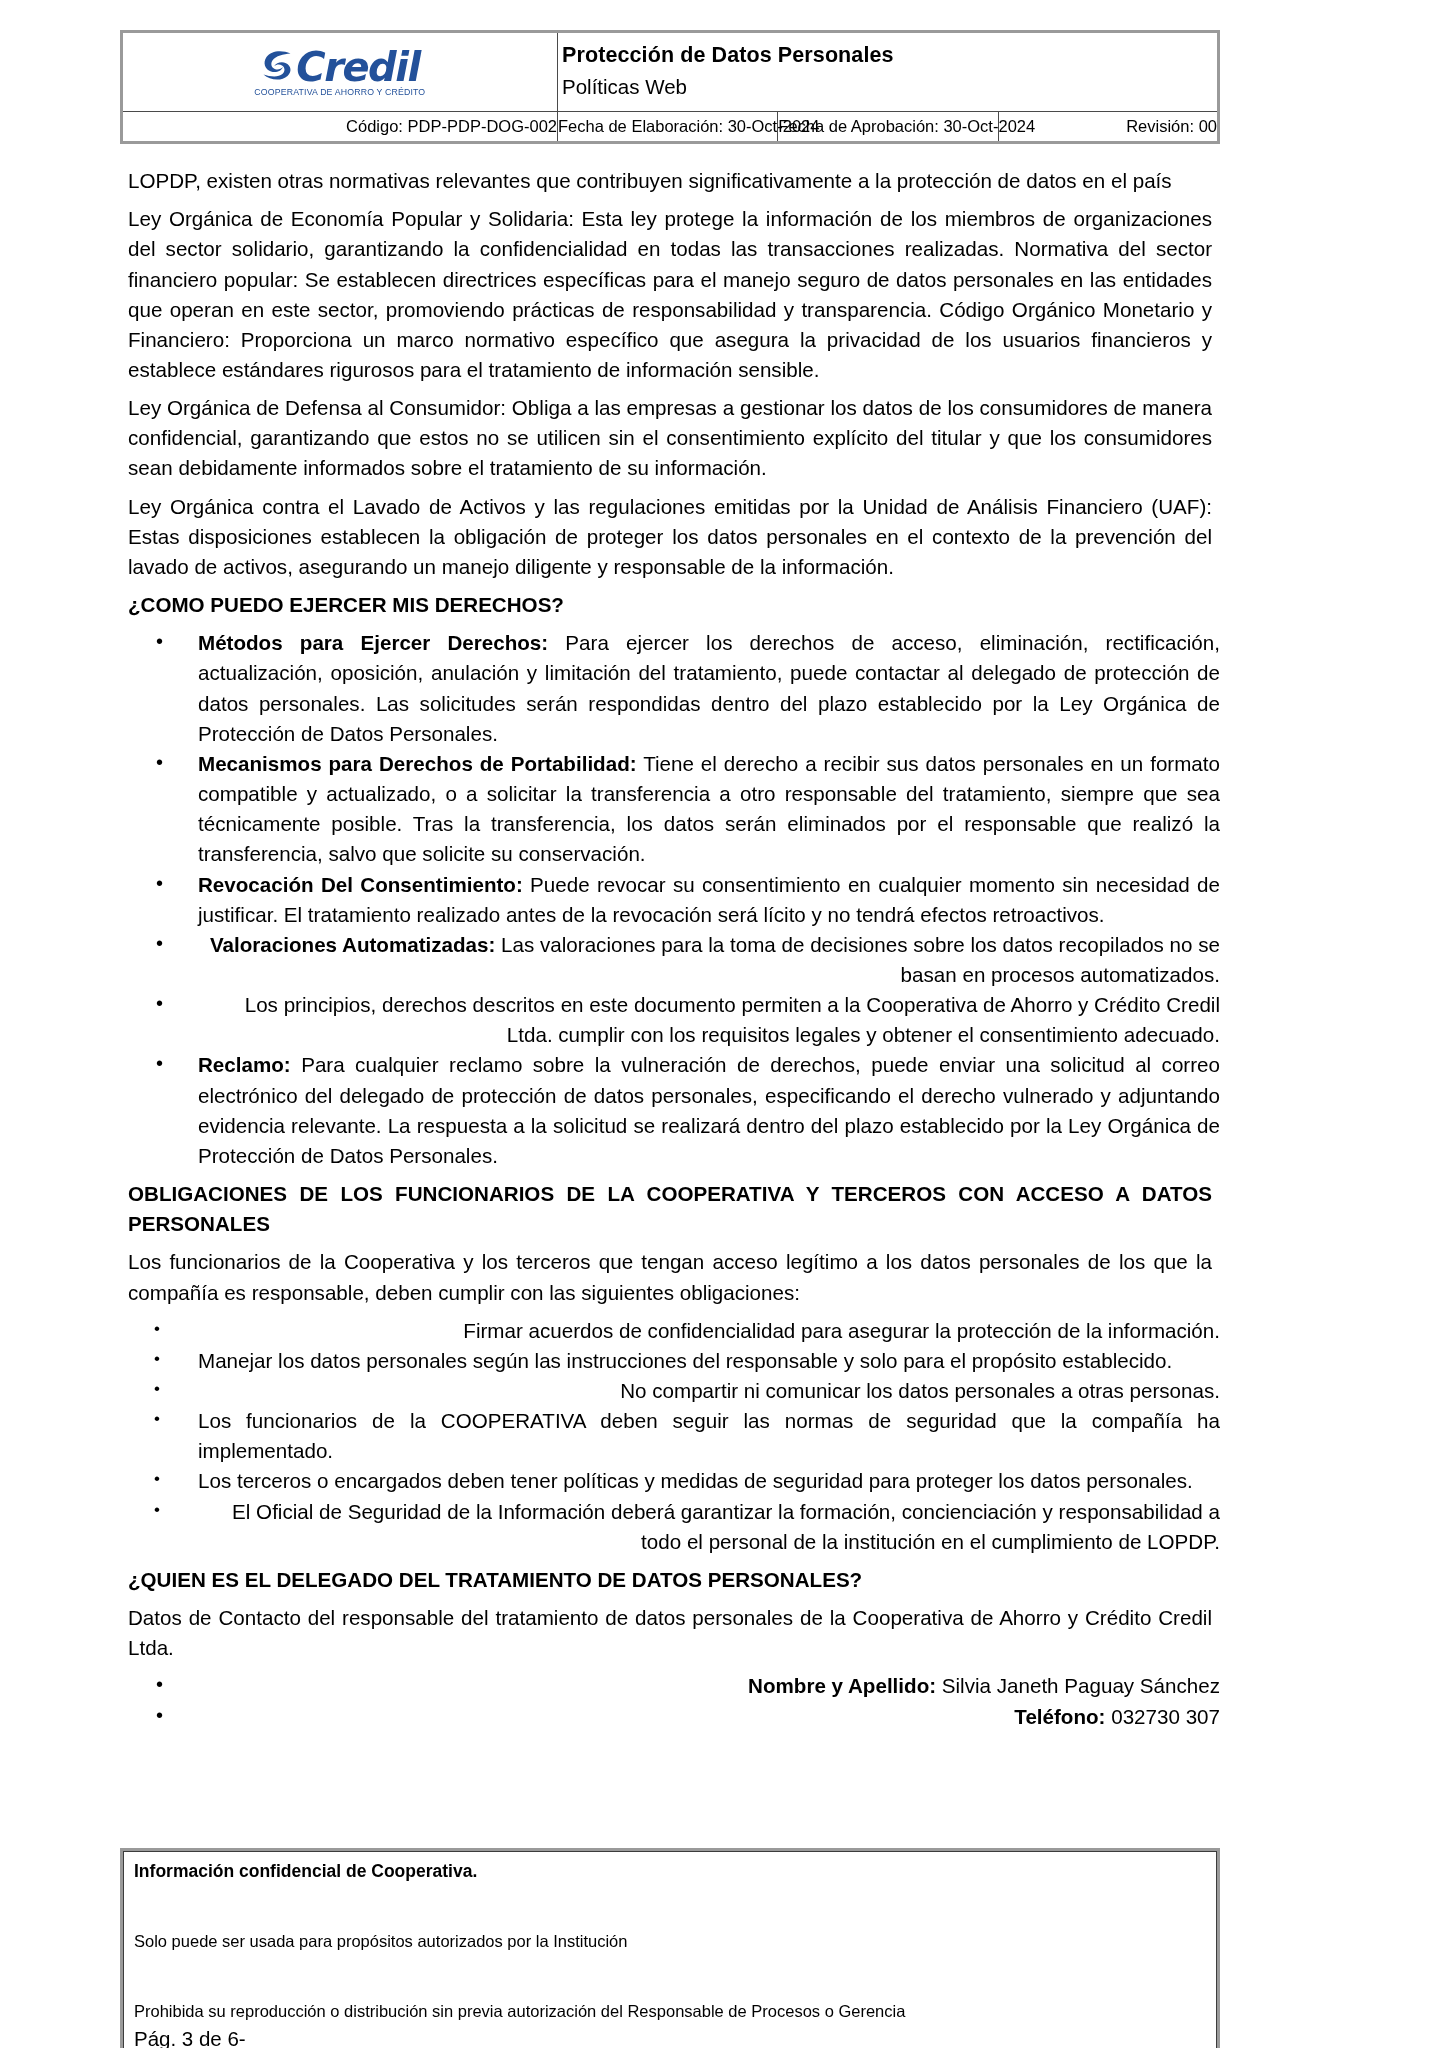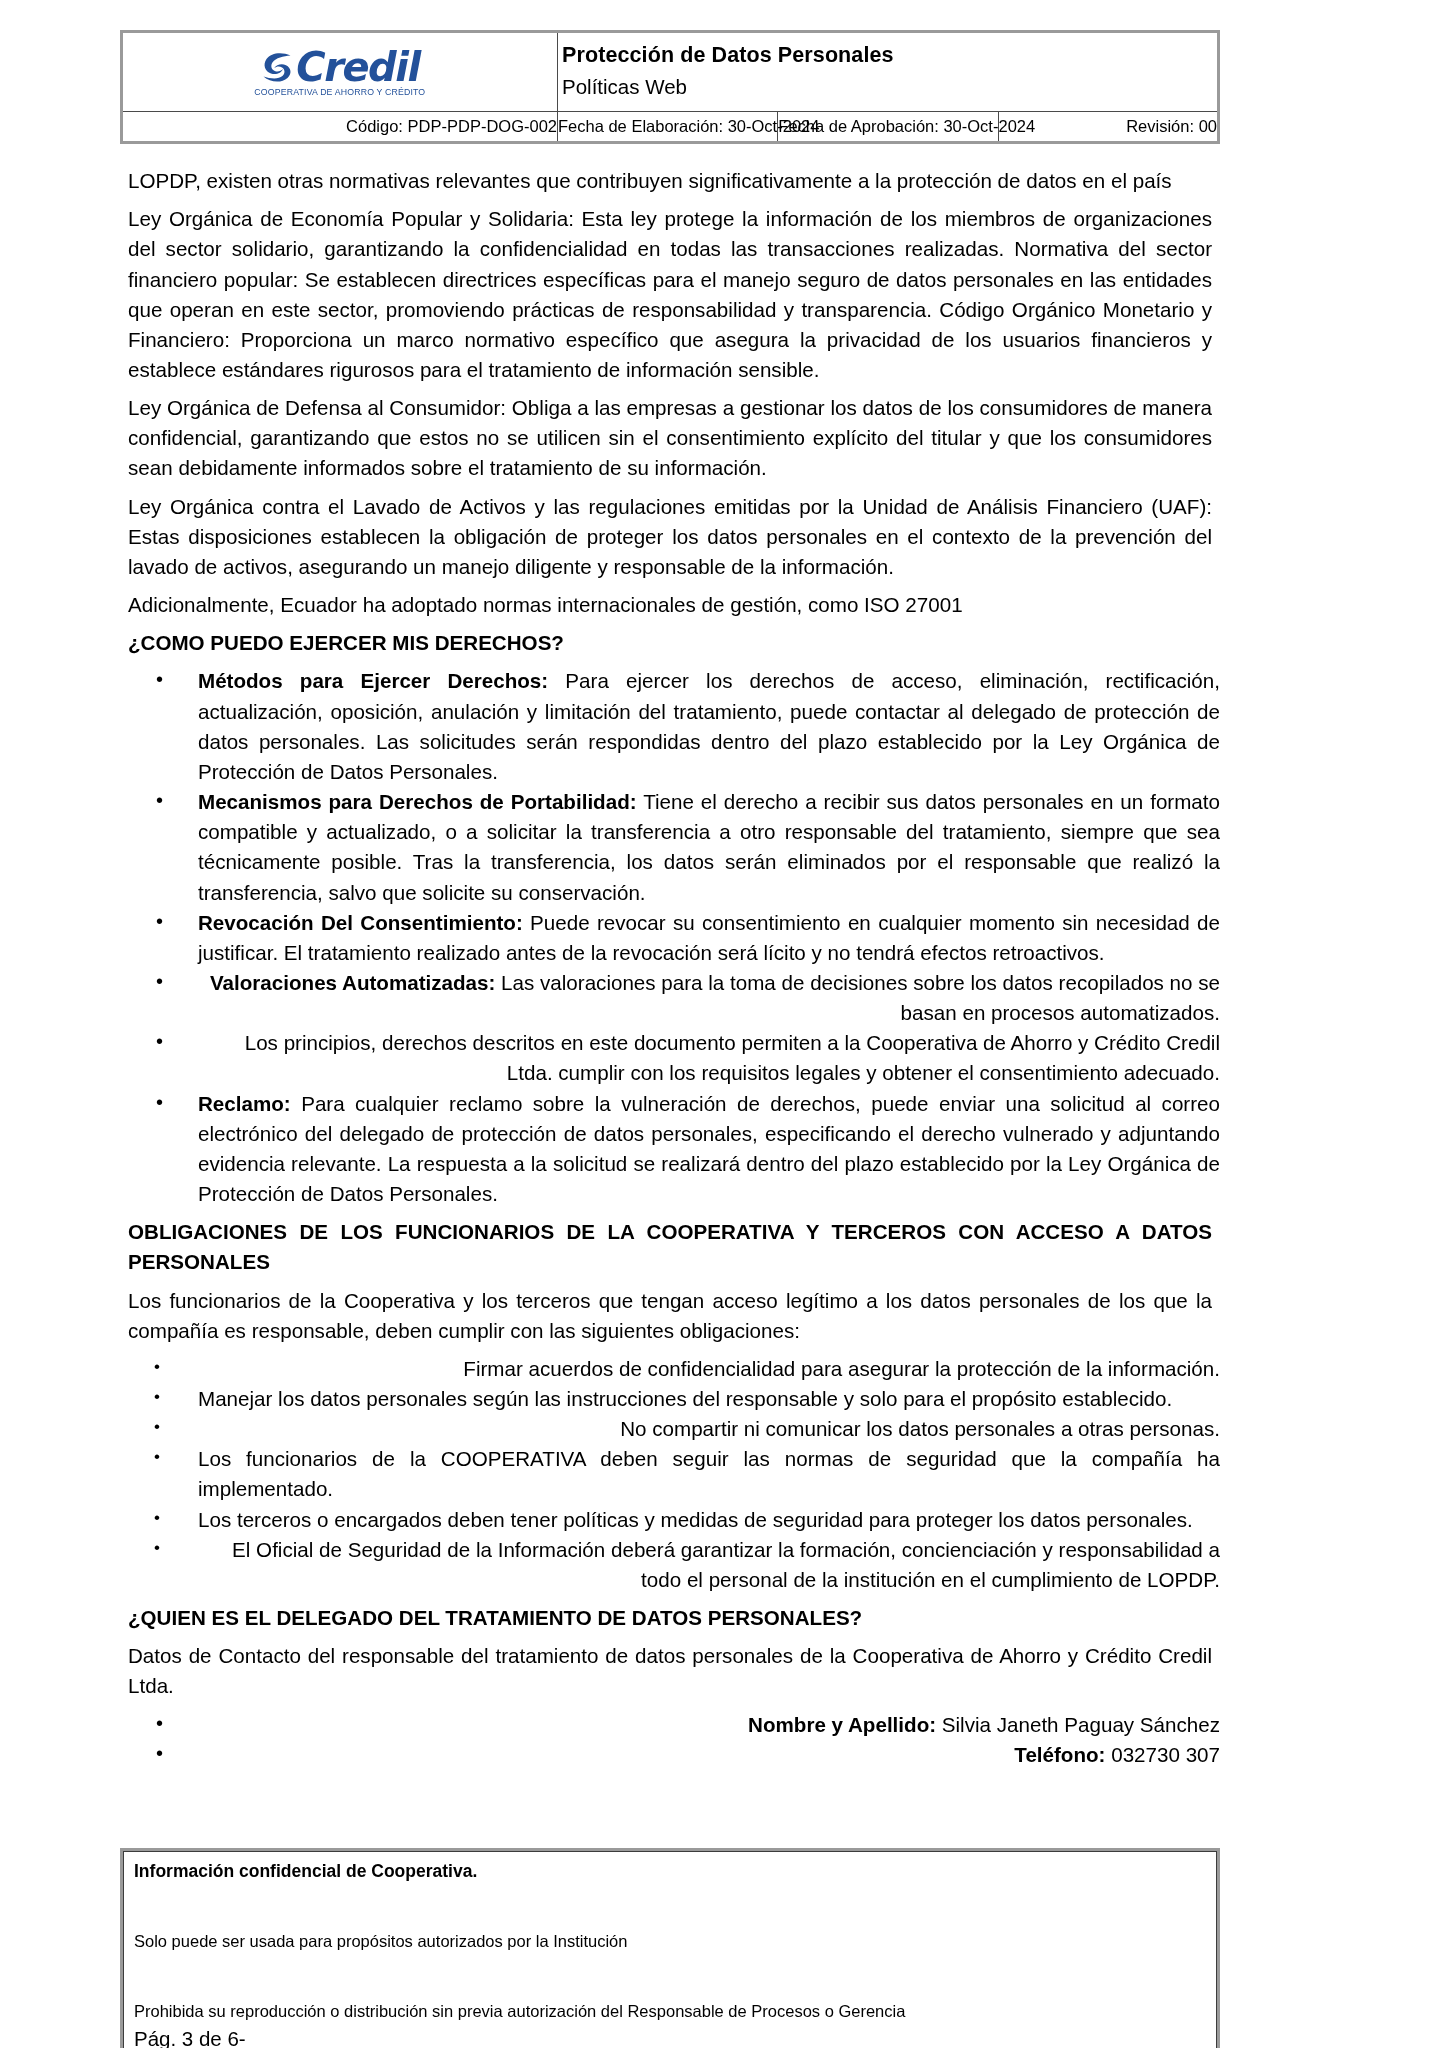--- a/index.html
+++ b/index.html
@@ -65,21 +65,21 @@
 
   
   .logo-wrap {
     display: inline-block;
     text-align: center;
     line-height: 1;
     padding-top: 2px;
   }
   .logo-row {
     display: flex;
-    align-items: center;
+    align-items: flex-start;
     justify-content: center;
     gap: 2px;
   }
   .logo-mark { display: block; }
   .logo-word {
     font-family: "DejaVu Sans", sans-serif;
     font-size: 40px;
     font-weight: bold;
     font-style: italic;
     color: #23519a;
@@ -207,21 +207,20 @@
     </tr>
   </tbody>
     </table>
 
   <div class="doc-body">
 
     <p>LOPDP, existen otras normativas relevantes que contribuyen significativamente a la protección de datos en el país</p>
     <p>Ley Orgánica de Economía Popular y Solidaria: Esta ley protege la información de los miembros de organizaciones del sector solidario, garantizando la confidencialidad en todas las transacciones realizadas. Normativa del sector financiero popular: Se establecen directrices específicas para el manejo seguro de datos personales en las entidades que operan en este sector, promoviendo prácticas de responsabilidad y transparencia. Código Orgánico Monetario y Financiero: Proporciona un marco normativo específico que asegura la privacidad de los usuarios financieros y establece estándares rigurosos para el tratamiento de información sensible.</p>
     <p>Ley Orgánica de Defensa al Consumidor: Obliga a las empresas a gestionar los datos de los consumidores de manera confidencial, garantizando que estos no se utilicen sin el consentimiento explícito del titular y que los consumidores sean debidamente informados sobre el tratamiento de su información.</p>
     <p>Ley Orgánica contra el Lavado de Activos y las regulaciones emitidas por la Unidad de Análisis Financiero (UAF): Estas disposiciones establecen la obligación de proteger los datos personales en el contexto de la prevención del lavado de activos, asegurando un manejo diligente y responsable de la información.</p>
-    <p class="nojust">Adicionalmente, Ecuador ha adoptado normas internacionales de gestión, como ISO 27001</p>
 
     <p class="heading">¿COMO PUEDO EJERCER MIS DERECHOS?</p>
 
     <ul class="blist">
       <li><span class="b">Métodos para Ejercer Derechos:</span><span> Para ejercer los derechos de acceso, eliminación, rectificación, actualización, oposición, anulación y limitación del tratamiento, puede contactar al delegado de protección de datos personales. Las solicitudes serán respondidas dentro del plazo establecido por la Ley Orgánica de Protección de Datos Personales.</span></li>
       <li><span class="b">Mecanismos para Derechos de Portabilidad:</span><span> Tiene el derecho a recibir sus datos personales en un formato compatible y actualizado, o a solicitar la transferencia a otro responsable del tratamiento, siempre que sea técnicamente posible. Tras la transferencia, los datos serán eliminados por el responsable que realizó la transferencia, salvo que solicite su conservación.</span></li>
       <li><span class="b">Revocación Del Consentimiento:</span><span> Puede revocar su consentimiento en cualquier momento sin necesidad de justificar. El tratamiento realizado antes de la revocación será lícito y no tendrá efectos retroactivos.</span></li>
       <li class="nojust"><span class="b">Valoraciones Automatizadas:</span><span> Las valoraciones para la toma de decisiones sobre los datos recopilados no se basan en procesos automatizados.</span></li>
       <li class="nojust"><span class="b"></span><span>Los principios, derechos descritos en este documento permiten a la Cooperativa de Ahorro y Crédito Credil Ltda. cumplir con los requisitos legales y obtener el consentimiento adecuado.</span></li>
       <li><span class="b">Reclamo:</span><span> Para cualquier reclamo sobre la vulneración de derechos, puede enviar una solicitud al correo electrónico del delegado de protección de datos personales, especificando el derecho vulnerado y adjuntando evidencia relevante. La respuesta a la solicitud se realizará dentro del plazo establecido por la Ley Orgánica de Protección de Datos Personales.</span></li>

